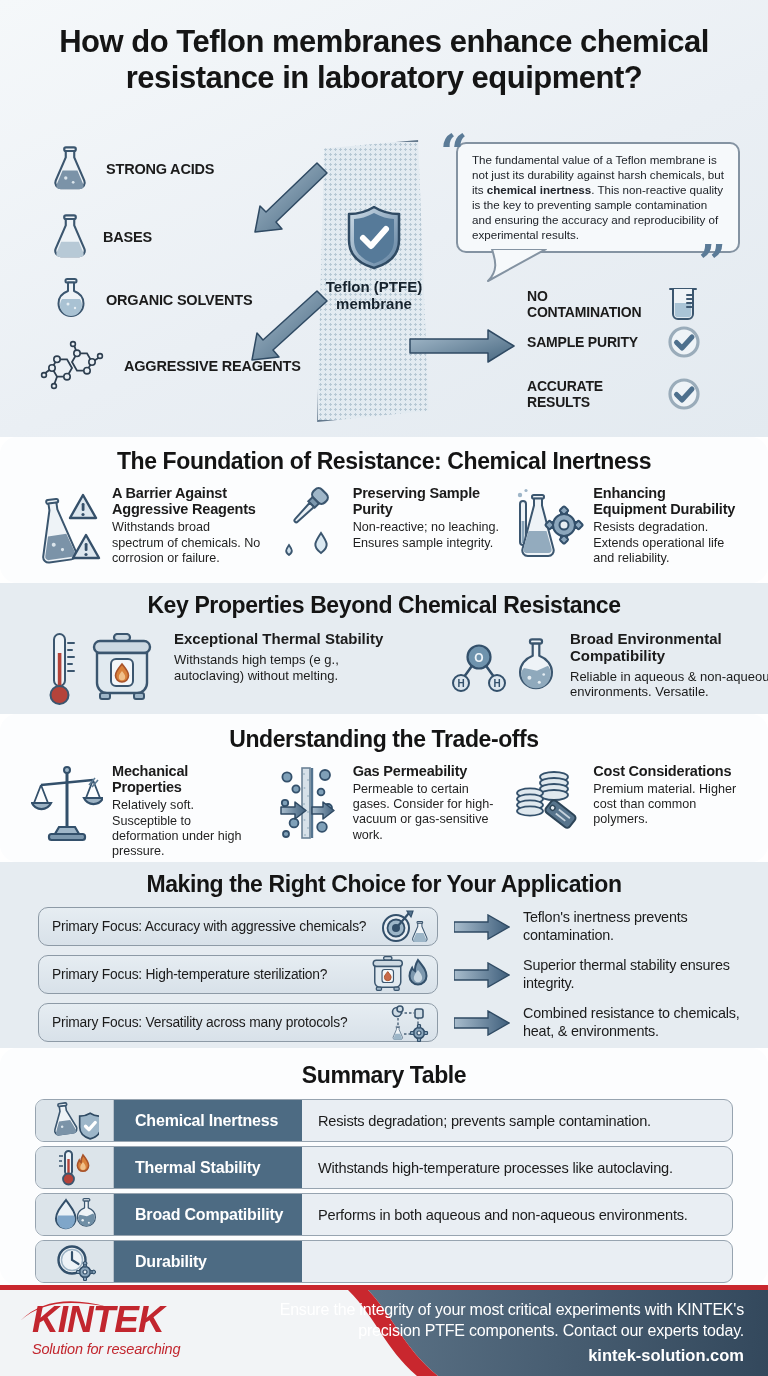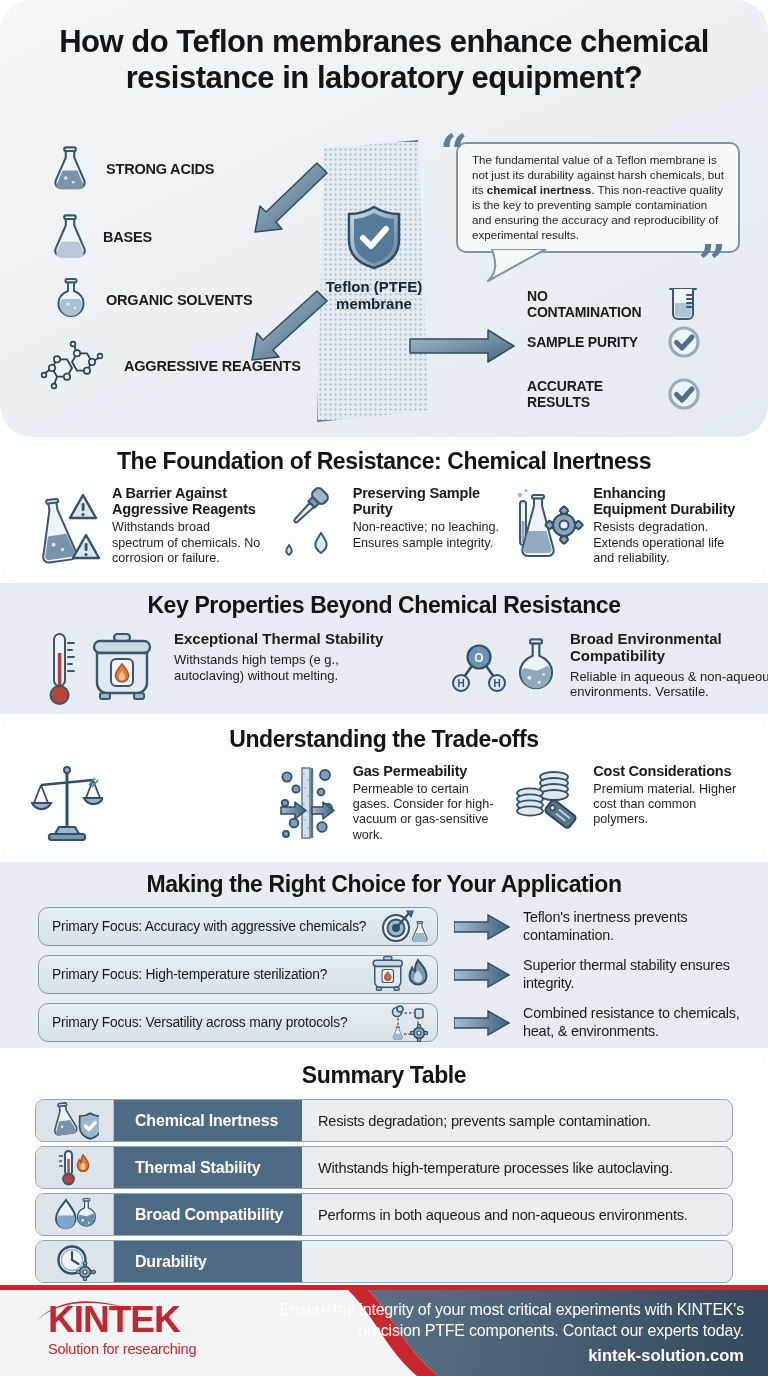--- a/index.html
+++ b/index.html
@@ -6,21 +6,21 @@
   html,body { width:768px; }
   body {
     height:1376px; font-family:"Liberation Sans", sans-serif; color:#1b1b1b;
     background:#fff; overflow:hidden; position:relative;
   }
   svg { display:block; }
   .glass { fill:#eef3f7; stroke:#3b566f; stroke-width:2; stroke-linejoin:round; }
   .stroke { fill:none; stroke:#3b566f; stroke-width:2; stroke-linecap:round; stroke-linejoin:round; }
 
   
-  .hero { position:relative; height:437px; background:linear-gradient(155deg,#f5f8fa 0%,#eaeff4 55%,#e3eaf0 100%);border-radius:32px; }
+  .hero { position:relative; height:437px; background:linear-gradient(155deg,#f5f8fa 0%,#eaeff4 55%,#e3eaf0 100%); }
   .hero h1 { padding-top:24px; text-align:center; font-size:31px; line-height:1.17; letter-spacing:-0.5px; color:#151515; font-weight:bold; }
   .input-item { position:absolute; display:flex; align-items:center; gap:18px; }
   .input-item .lbl { font-size:14.5px; font-weight:bold; letter-spacing:-0.2px; }
   .in-1 { left:52px; top:146px; } .in-2 { left:52px; top:214px;gap:15px; }
   .in-3 { left:54px; top:278px; } .in-4 { left:40px; top:338px; }
   .in-4 .lbl { margin-left:2px; }
 
   .membrane { position:absolute; left:316px; top:140px; width:116px; height:282px;
     background-color:#e3ebf1; background-image:radial-gradient(#b7c8d4 1px, transparent 1.2px); background-size:5px 5px;
     border:2px solid #64798d; clip-path:polygon(7% 3%, 88% 0%, 97% 96%, 1% 100%);
@@ -79,21 +79,21 @@
   .scell-label { width:188px; flex:0 0 auto; background:#4d6b83; color:#fff; font-weight:bold; font-size:16px; letter-spacing:-0.2px; display:flex; align-items:center; padding-left:21px; }
   .scell-desc { flex:1; display:flex; align-items:center; padding-left:16px; font-size:14.6px; letter-spacing:-0.2px; }
 
   
   .footer { position:absolute; left:0; bottom:0; width:768px; height:91px; }
   .redline { height:5px; background:#c9272e; }
   .fbody { position:relative; height:86px; background:linear-gradient(95deg,#8396a7 0%,#5d7488 45%,#33485c 100%); }
   .fwhite { position:absolute; left:0; top:0; width:450px; height:86px; background:#f2f4f6;
     clip-path:path("M0 0 H368 C396 30 402 56 438 86 H0 Z"); }
   .fswoosh { position:absolute; left:0; top:0; }
-  .brand { position:absolute; left:48px; top:11px; }
+  .brand { position:absolute; left:32px; top:11px;font-style:italic; }
   .brand-swoosh { position:absolute; left:-14px; top:-4px; }
   .brand-name { font-size:37px; font-weight:bold; color:#c2262e; letter-spacing:-1px; line-height:1.05; }
   .brand-tagline { font-size:14.5px; color:#c2262e; margin-top:1px; letter-spacing:-0.2px; }
   .fmsg { position:absolute; right:24px; top:9px; width:478px; text-align:right; color:#fff; }
   .fmsg .msg { font-size:16px; line-height:1.33; letter-spacing:-0.2px; }
   .fmsg .site { font-weight:bold; font-size:16.5px; margin-top:4px; }
 </style>
 </head>
 <body>
 
@@ -386,20 +386,24 @@
             <path d="M36 8 V62" stroke="#33506b" stroke-width="3"></path>
             <path d="M10 20 L62 15" stroke="#33506b" stroke-width="2.6"></path>
             <path d="M10 20 L3 38 M10 20 L17 38 M62 15 L55 33 M62 15 L69 33" stroke="#33506b" stroke-width="1.8"></path>
             <path d="M1 38 a10.5 10.5 0 0 0 19 0 z" fill="#9db3c4" stroke="#33506b" stroke-width="2.2"></path>
             <path d="M53 33 a10.5 10.5 0 0 0 19 0 z" fill="#9db3c4" stroke="#33506b" stroke-width="2.2"></path>
             <path d="M58 20 l6-7 M61 22 l6-7" stroke="#5d7b94" stroke-width="1.6"></path>
             <path d="M28 62 h16 l4 7 H24 z" fill="#9fb6c8" stroke="#33506b" stroke-width="2.2"></path>
             <rect x="18" y="69" width="36" height="6" rx="2.5" fill="#7d98ae" stroke="#33506b" stroke-width="2.2"></rect>
           </svg>
       </span>
+      <div>
+        <h3>Mechanical Properties</h3>
+        <p>Relatively soft. Susceptible to deformation under high pressure.</p>
+      </div>
     </div>
     <div class="feat">
       <span class="ficon">
         <svg width="58" height="76" viewBox="0 0 58 76">
             <rect x="23" y="3" width="8" height="70" fill="#d7e1e9" stroke="#6b8296" stroke-width="1.6"></rect>
             <g fill="#a9bcca">
               <circle cx="25" cy="9" r="1"></circle>
               <circle cx="29" cy="15" r="1"></circle>
               <circle cx="25.5" cy="23" r="1"></circle>
               <circle cx="29" cy="31" r="1"></circle>

